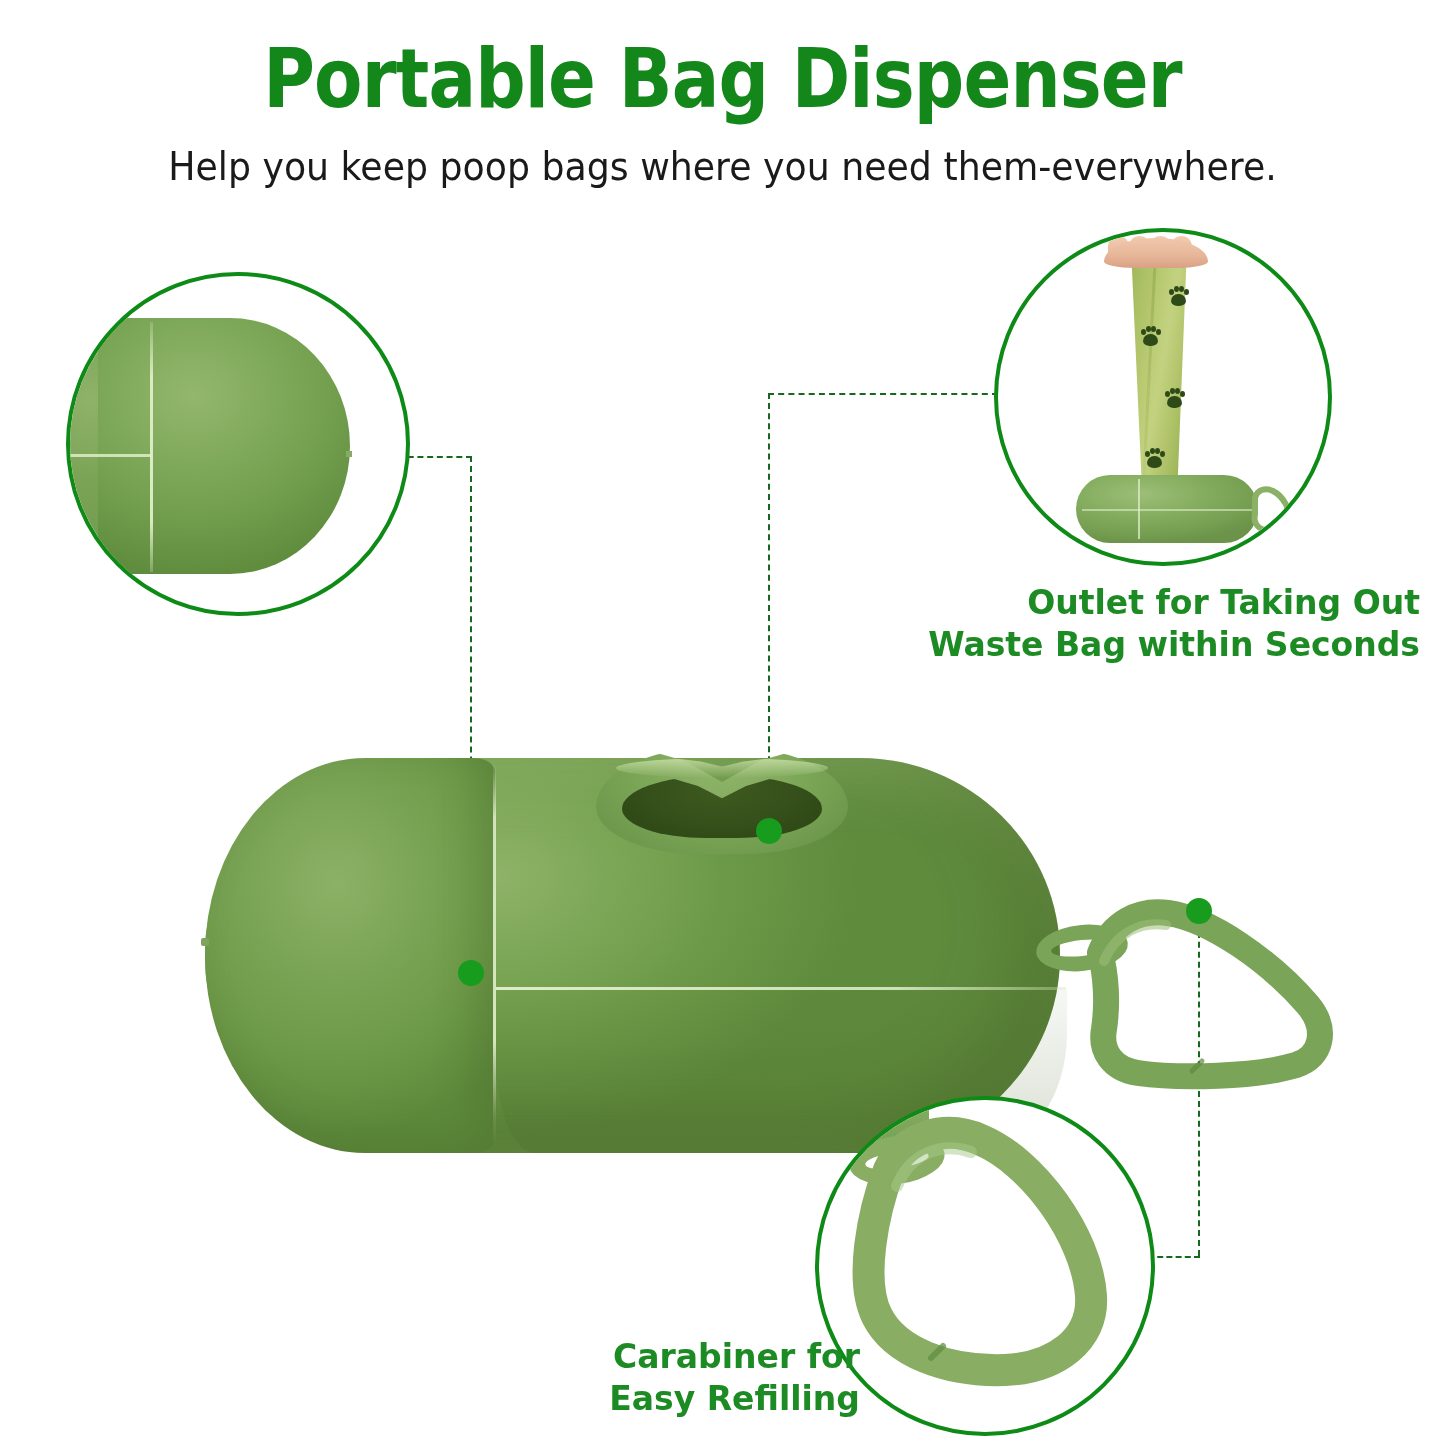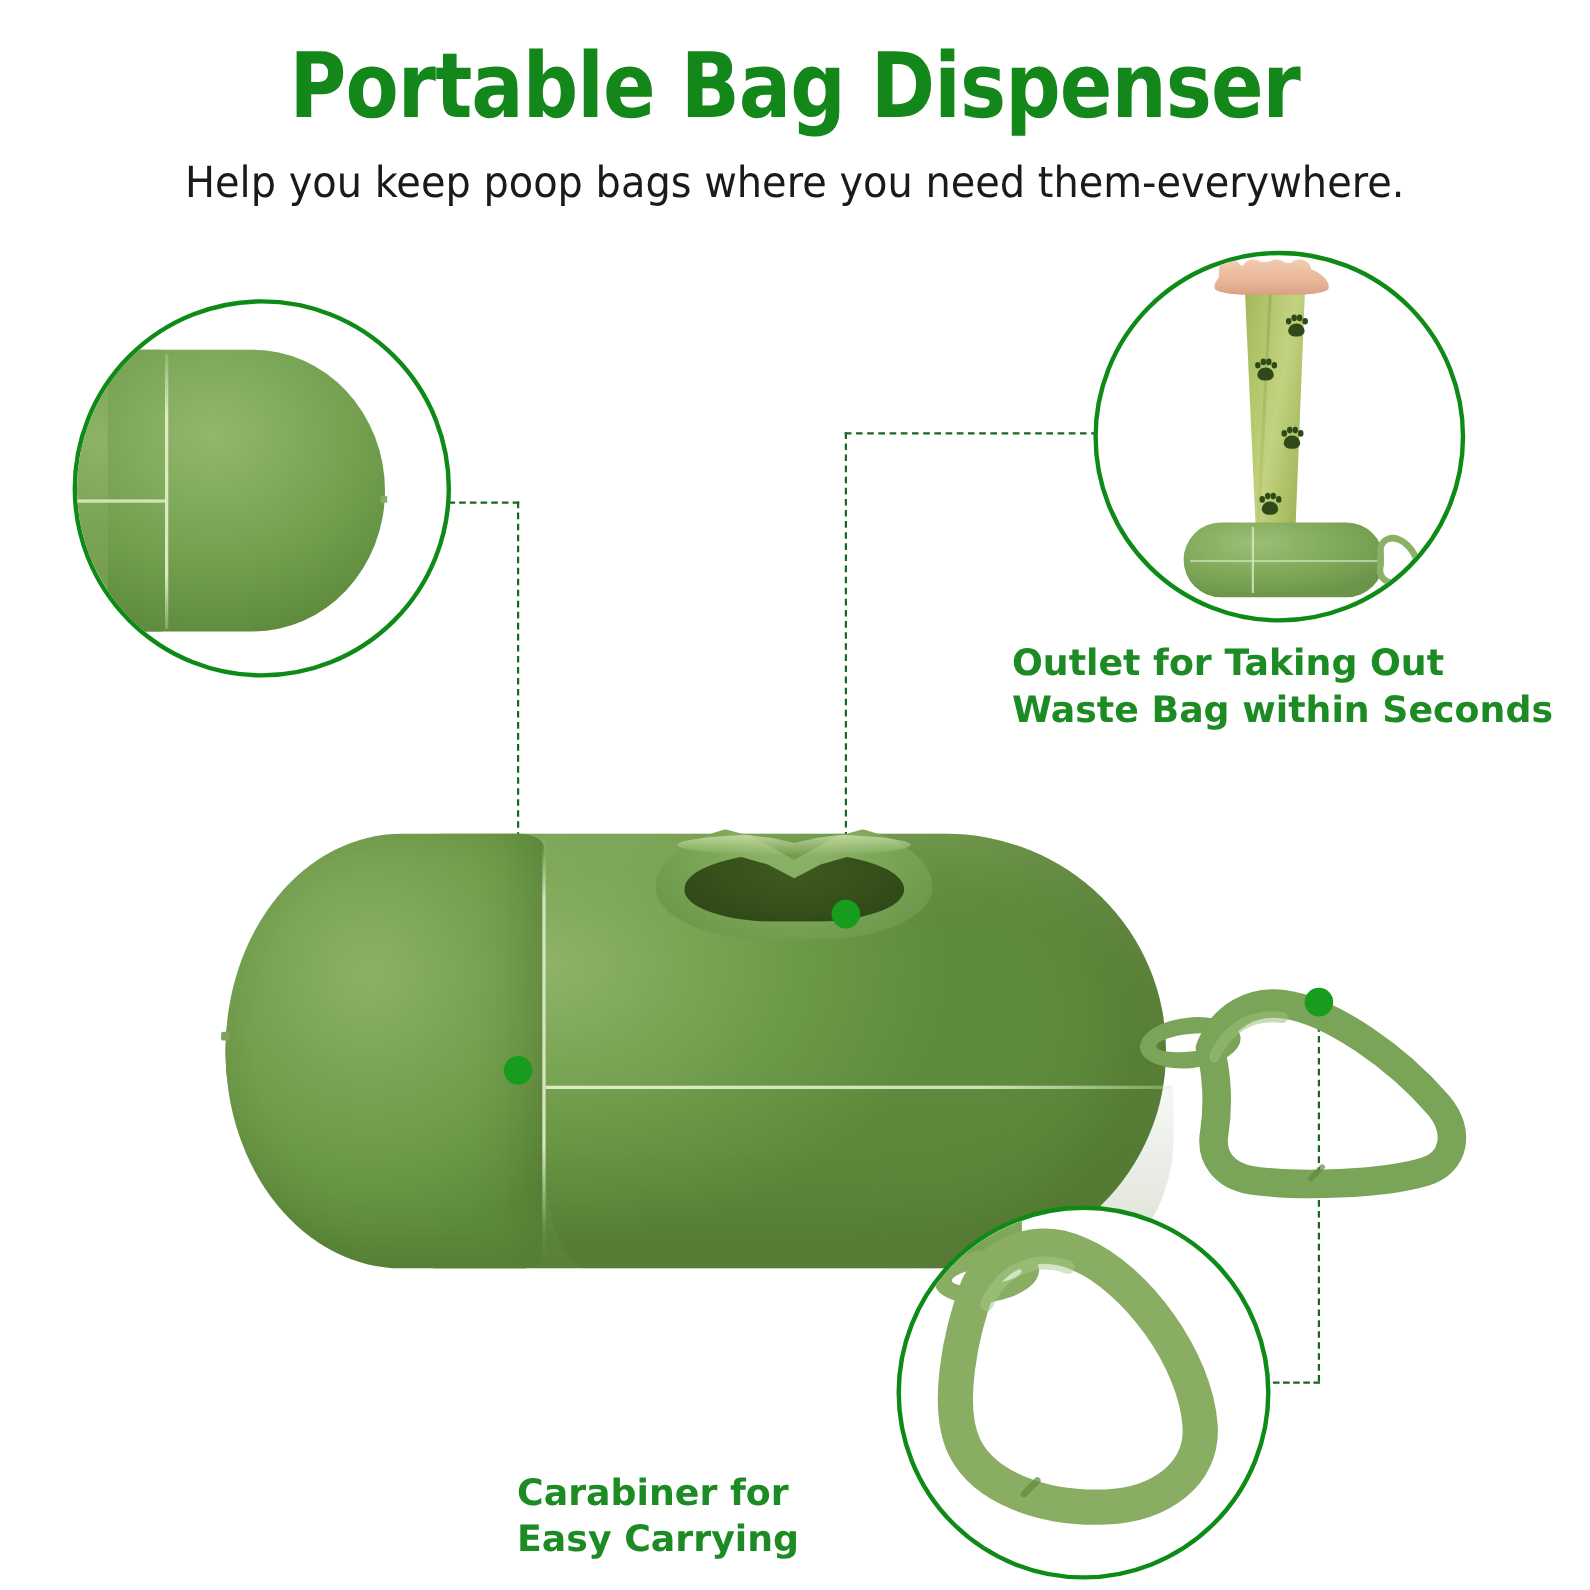--- a/index.html
+++ b/index.html
@@ -47,21 +47,21 @@
     font-weight: normal;
     font-size: 39px;
     line-height: 50px;
     color: #1a1a1a;
     transform: scaleX(0.93);
   }
 
   
   .callout-label {
     position: absolute;
-    text-align: left;
+    text-align: right;
     font-family: "DejaVu Sans", sans-serif;
     font-weight: bold;
     color: #1d8b24;
     line-height: 1.28;
     white-space: pre-line;
   }
   #label-twist  { left: 40px;  top: 634px;  width: 390px; font-size: 35px; }
   #label-outlet { left: 920px; top: 582px;  width: 500px; font-size: 33px; }
   #label-carab  { left: 470px; top: 1336px; width: 390px; font-size: 33px; }
 
@@ -508,15 +508,15 @@
     <div class="cc-loop"></div>
     <svg class="svg-abs" width="340" height="340" viewBox="0 0 340 340">
       <path d="M70 70 C86 36, 126 24, 162 40 C214 62, 268 136, 272 196
                C275 240, 236 268, 186 270 C128 272, 76 252, 58 216
                C40 180, 54 112, 70 70 Z" fill="none" stroke="#88ad63" stroke-width="32" stroke-linecap="round" stroke-linejoin="round"></path>
       <path d="M78 86 C92 52, 124 42, 152 52" fill="none" stroke="#a8c989" stroke-width="12" stroke-linecap="round" opacity="0.5"></path>
       <path d="M112 258 L124 246" fill="none" stroke="#628d41" stroke-width="6" stroke-linecap="round" opacity="0.75"></path>
     </svg>
   </div>
   <div class="callout-label" id="label-carab">Carabiner for
-Easy Carrying</div>
+Easy Refilling</div>
 
 </div>
 
 </body></html>

